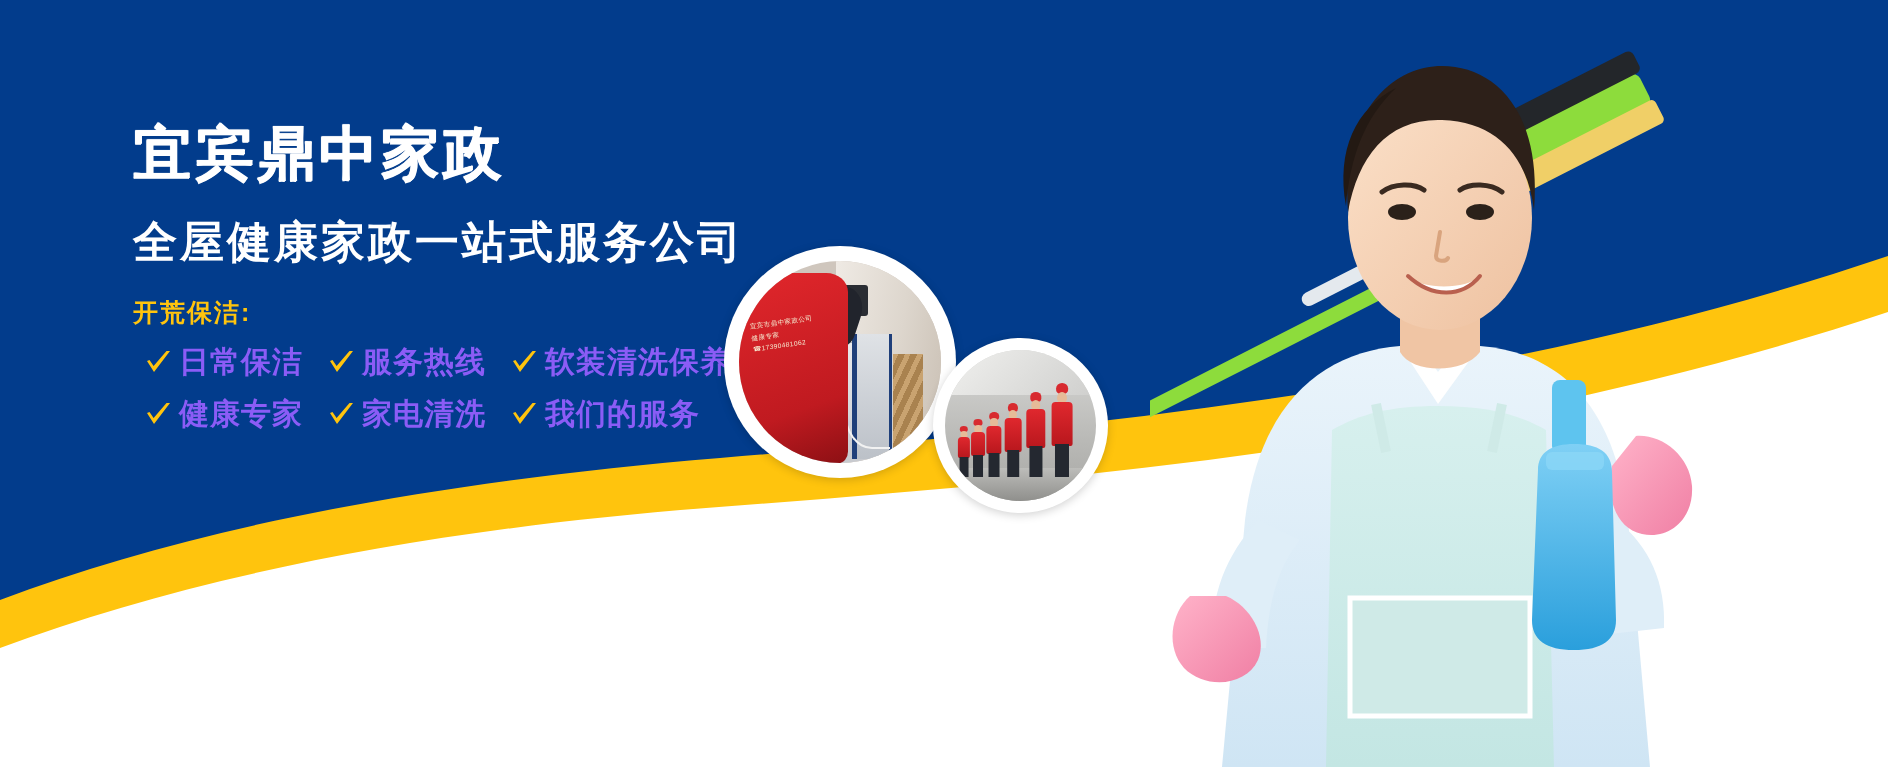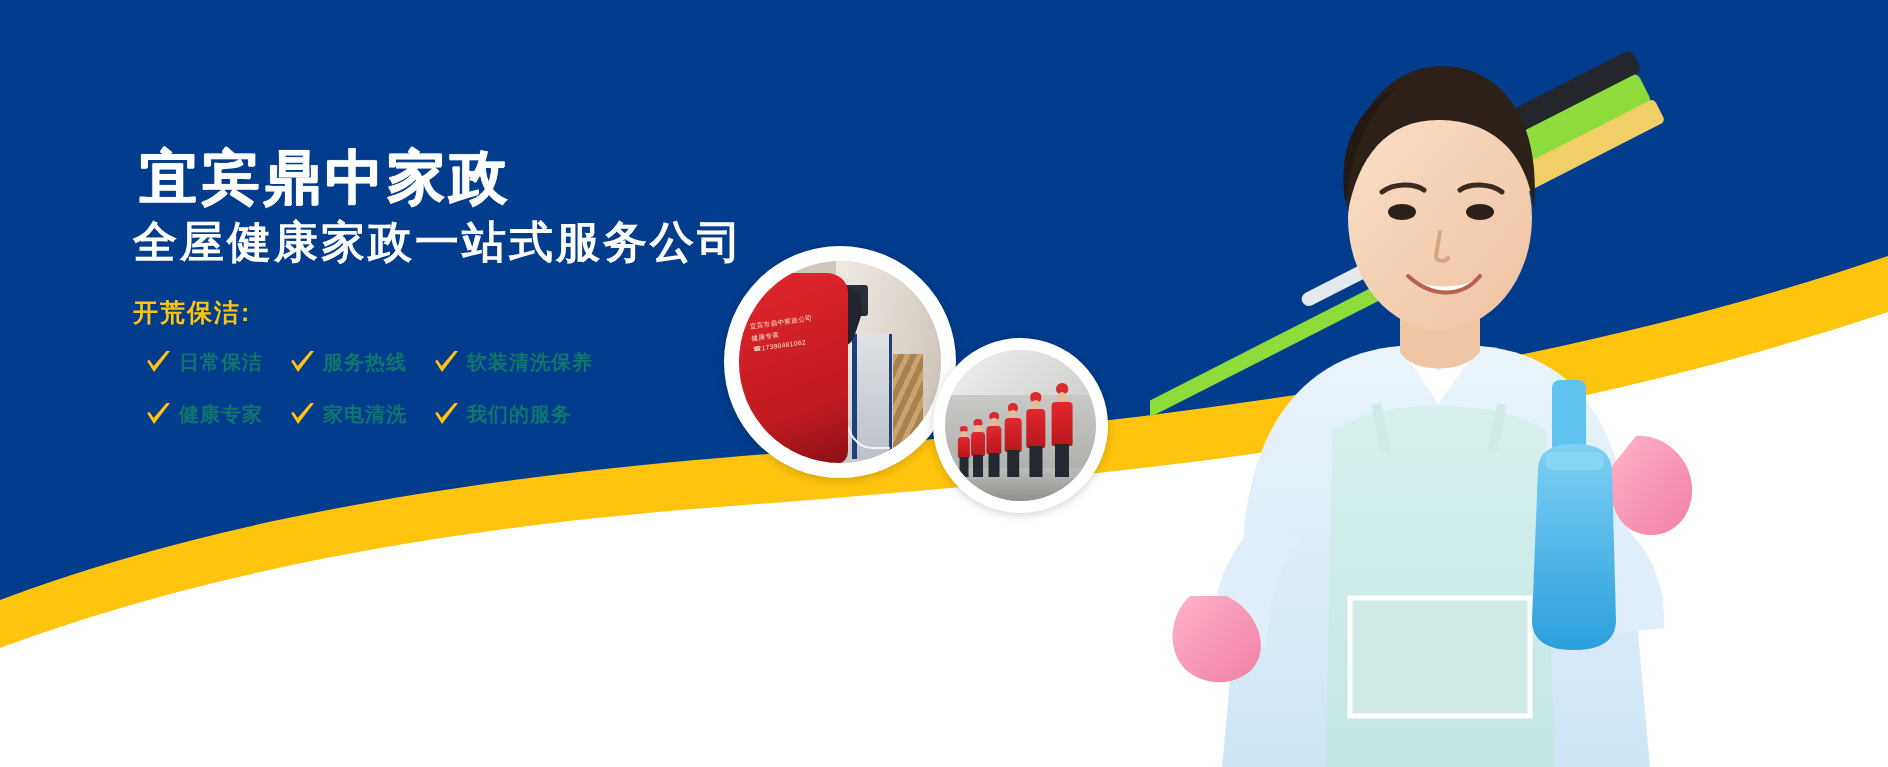--- a/index.html
+++ b/index.html
@@ -18,28 +18,27 @@
     background:#023c8c;
   }
   .bg-svg{position:absolute;inset:0;width:1888px;height:767px;display:block;}
 
   
   .content{
     position:absolute;left:0;top:0;width:1888px;height:767px;
   }
 
   .title{
-    position:absolute;left:139px;top:124px;
+    position:absolute;left:133px;top:124px;
     font-size:58px;line-height:1;
     font-weight:bold;color:#ffffff;
     letter-spacing:4px;
     font-family:"DejaVu Sans","Liberation Sans",sans-serif;
     text-shadow:0 0 1px #fff, 1px 0 0 #fff, 0 1px 0 #fff;
     white-space:nowrap;
-    margin-top:24px;
   }
 
   .subtitle{
     position:absolute;left:133px;top:220px;
     font-size:44px;line-height:1;
     font-weight:600;color:#ffffff;
     letter-spacing:3px;
     white-space:nowrap;
   }
 
@@ -61,21 +60,21 @@
   .svc-item{
     display:flex;align-items:center;
     margin-right:24px;
     white-space:nowrap;
   }
   .svc-item .chk{
     display:inline-block;width:28px;height:28px;margin-right:7px;flex:0 0 auto;
   }
   .svc-item .chk svg{display:block;}
   .svc-text{
-    font-size:20px;font-weight:bold;color:#0f766e;letter-spacing:1px;
+    font-size:30px;font-weight:bold;color:#8b5cf6;letter-spacing:1px;
   }
   
   .svc-row .svc-item:nth-child(1){min-width:120px;}
   .svc-row .svc-item:nth-child(2){min-width:120px;}
 
   .hotline{
     position:absolute;left:133px;top:645px;
     display:flex;align-items:center;
   }
   .hotline .phone-ico{

